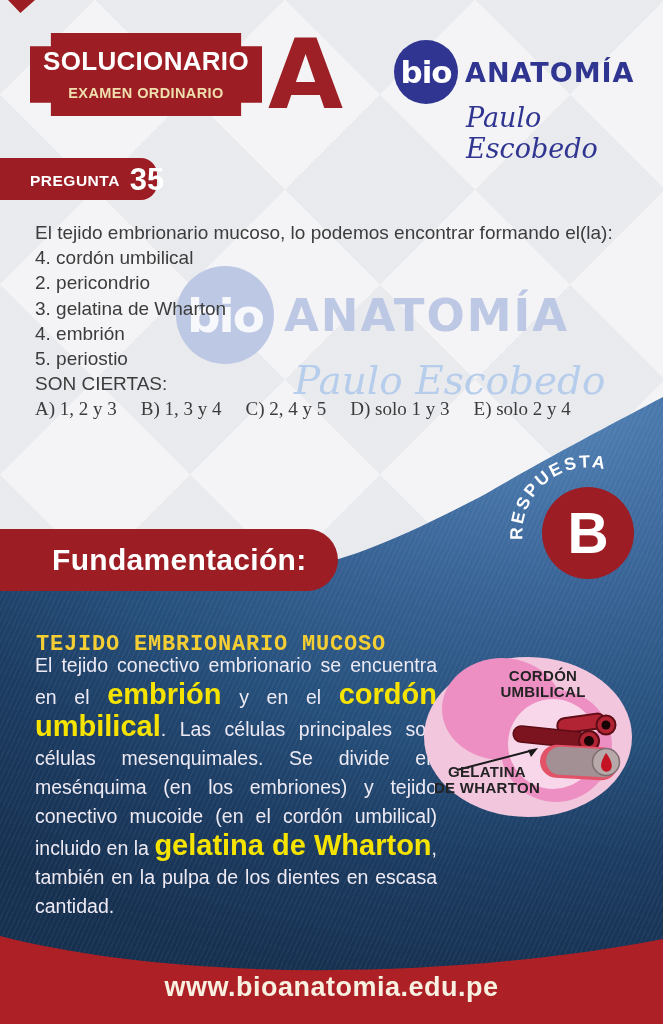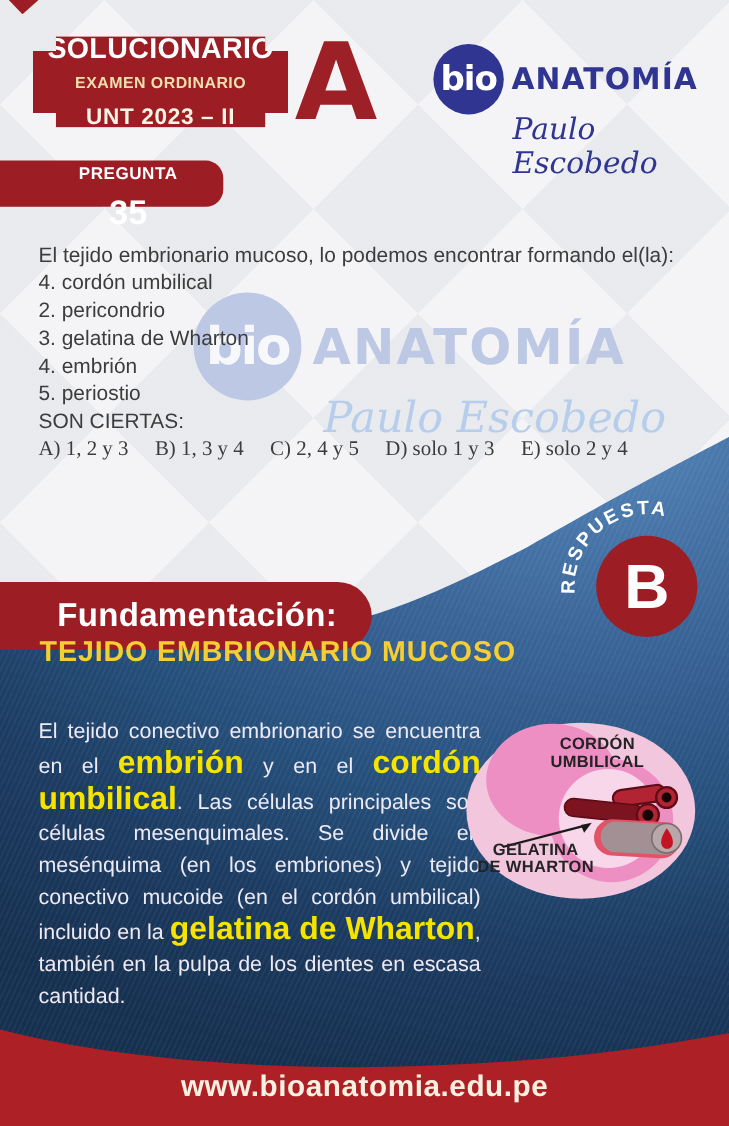--- a/index.html
+++ b/index.html
@@ -27,22 +27,22 @@
   .logo-row{display:flex;align-items:center;gap:7px;}
   .logo-circle{width:64px;height:64px;border-radius:50%;background:#2f3590;display:flex;
     align-items:center;justify-content:center;flex:0 0 auto;}
   .logo-circle span{color:#ffffff;font-weight:bold;font-size:31px;letter-spacing:-1px;
     font-family:"DejaVu Sans",sans-serif;}
   .logo-name{color:#2f3590;font-weight:bold;font-size:27px;letter-spacing:1px;
     font-family:"DejaVu Sans",sans-serif;}
   .logo-sig{margin-left:72px;margin-top:-2px;color:#2f3590;font-size:27px;font-style:italic;
     font-family:"DejaVu Serif",serif;}
   
-  .pregunta-banner{position:absolute;left:0;top:146px;width:203px;height:42px;background:#9c1d23;
-    border-radius:0 16px 16px 0;display:flex;align-items:center;padding-left:30px;box-sizing:border-box;gap:10px;flex-direction:column;}
+  .pregunta-banner{position:absolute;left:0;top:158px;width:157px;height:42px;background:#9c1d23;
+    border-radius:0 16px 16px 0;display:flex;align-items:center;padding-left:30px;box-sizing:border-box;gap:10px;}
   .pb-label{color:#fff;font-weight:bold;font-size:15.5px;letter-spacing:.5px;margin-top:4px;}
   .pb-num{color:#fff;font-weight:bold;font-size:31px;line-height:1;}
   
   .watermark{position:absolute;left:176px;top:266px;z-index:1;}
   .wm-row{display:flex;align-items:center;gap:10px;}
   .wm-circle{width:98px;height:98px;border-radius:50%;background:#bdc8e4;display:flex;
     align-items:center;justify-content:center;}
   .wm-circle span{color:#f7f8fc;font-weight:bold;font-size:47px;letter-spacing:-2px;
     font-family:"DejaVu Sans",sans-serif;}
   .wm-name{color:#bdc8e4;font-weight:bold;font-size:45px;letter-spacing:2px;
@@ -65,22 +65,22 @@
       repeating-linear-gradient(115deg, rgba(255,255,255,0.045) 0 1.5px, transparent 1.5px 4.5px),
       radial-gradient(ellipse 130% 95% at 82% 0%, #5586ba 0%, #3a6598 32%, #26507c 58%, #1c3c62 78%, #163050 100%);
   }
   
   .respuesta{position:absolute;left:495px;top:440px;width:168px;height:160px;z-index:4;}
   .respuesta .arc-text{fill:#ffffff;font-weight:bold;font-size:17.5px;letter-spacing:2.5px;
     font-family:"Liberation Sans",sans-serif;}
   .respuesta .answer-letter{fill:#ffffff;font-weight:bold;font-size:57px;
     font-family:"Liberation Sans",sans-serif;text-anchor:middle;}
   
-  .sol-heading{position:absolute;left:36px;top:577px;z-index:4;color:#f5ce33;font-weight:bold;
-    font-size:26px;letter-spacing:.8px;font-family:Liberation Sans, sans-serif;}
+  .sol-heading{position:absolute;left:36px;top:632px;z-index:4;color:#f5ce33;font-weight:bold;
+    font-size:22px;letter-spacing:.8px;font-family:Liberation Mono, monospace;}
   .sol-para{position:absolute;left:35px;top:651px;width:402px;z-index:4;margin:0;
     color:#eeeaf4;font-size:19.5px;line-height:29px;text-align:justify;}
   .sol-para .hl{color:#f6e400;font-weight:bold;font-size:29px;}
   
   .figure{position:absolute;left:418px;top:648px;width:245px;height:185px;z-index:4;}
   .fig-label{font-family:"Liberation Sans",sans-serif;font-weight:bold;font-size:15px;
     fill:#232323;text-anchor:middle;letter-spacing:.3px;}
   
   .footer-wave{position:absolute;left:0;top:930px;width:663px;height:94px;z-index:5;}
   .footer-url{position:absolute;left:0;top:972px;width:663px;z-index:6;text-align:center;
@@ -89,21 +89,20 @@
 </head>
 <body>
 
 <div id="page">
 
   <div class="corner-tri"></div>
 
   <div class="plaque">
     <div class="pl1">SOLUCIONARIO</div>
     <div class="pl2">EXAMEN ORDINARIO</div>
-    <div class="pl3">UNT 2023 – II</div>
   </div>
 
   <div class="letter-a">A</div>
 
   <div class="logo">
     <div class="logo-row">
       <div class="logo-circle">
         <span>bio</span>
       </div>
       <div class="logo-name">ANATOMÍA</div>

